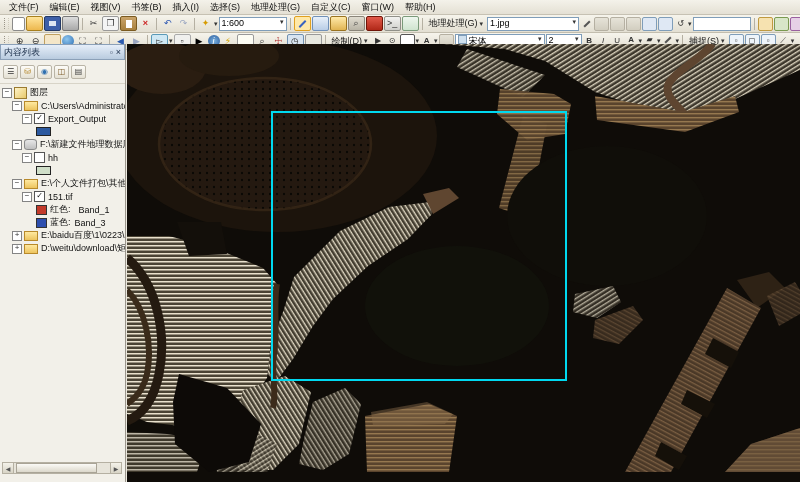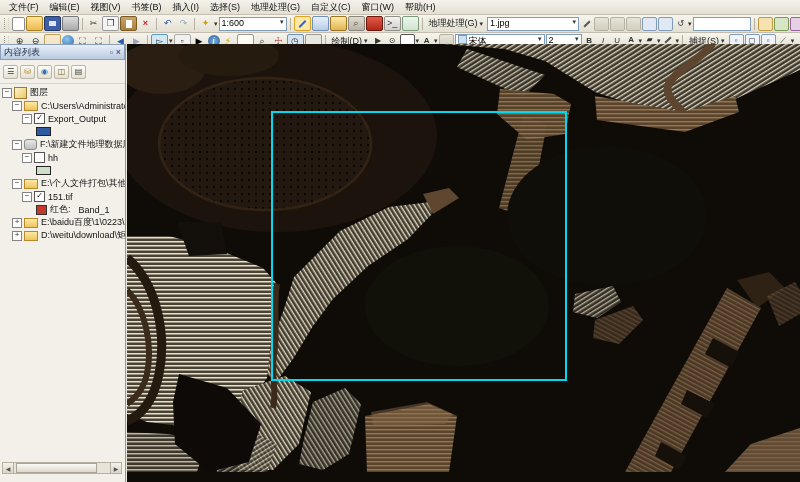--- a/index.html
+++ b/index.html
@@ -306,20 +306,26 @@
       <span class="exp">−</span>
       <span class="cb">✓</span>
       <span>151.tif</span>
     </div>
     <div class="trow" style="padding-left:34px">
       <span class="chip" style="background:#c23a2a"></span>
       <span>红色:</span>
           <span style="width:8px"></span>
           <span>Band_1</span>
     </div>
+    <div class="trow" style="padding-left:34px">
+      <span class="chip" style="background:#2e4fae"></span>
+      <span>蓝色:</span>
+          <span style="width:4px"></span>
+          <span>Band_3</span>
+    </div>
     <div class="trow" style="padding-left:10px">
       <span class="exp">+</span>
       <span class="fold"></span>
       <span>E:\baidu百度\1\0223\</span>
     </div>
     <div class="trow" style="padding-left:10px">
       <span class="exp">+</span>
       <span class="fold"></span>
       <span>D:\weitu\download\矩形区域\Level</span>
     </div>

